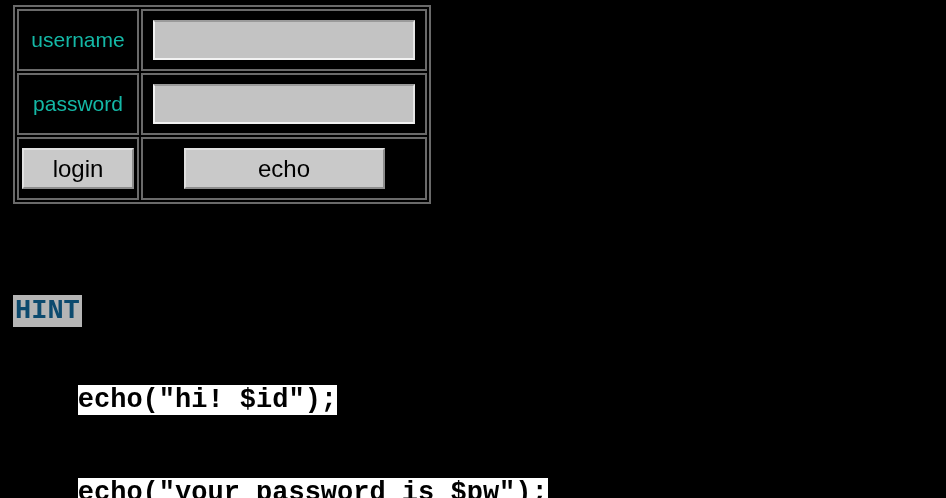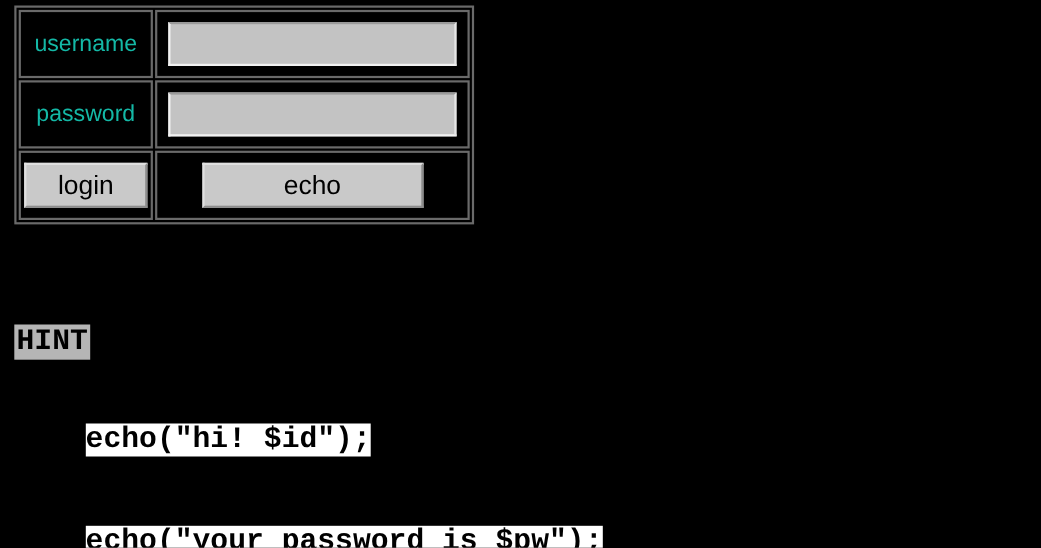--- a/index.html
+++ b/index.html
@@ -63,21 +63,21 @@
   button.btn-join  { width: 201px; }
 
   
   .hint-row {
     margin: 91px 0 0 13px;
     line-height: 0;
   }
   .hint-badge {
     display: inline-block;
     background: #b5b5b5;
-    color: #000000;
+    color: #0c4a6e;
     font-family: "Liberation Mono", monospace;
     font-weight: bold;
     font-size: 27px;
     line-height: 30px;
     padding: 1px 2px;
   }
 
   
   .code-block {
     margin-left: 13px;

